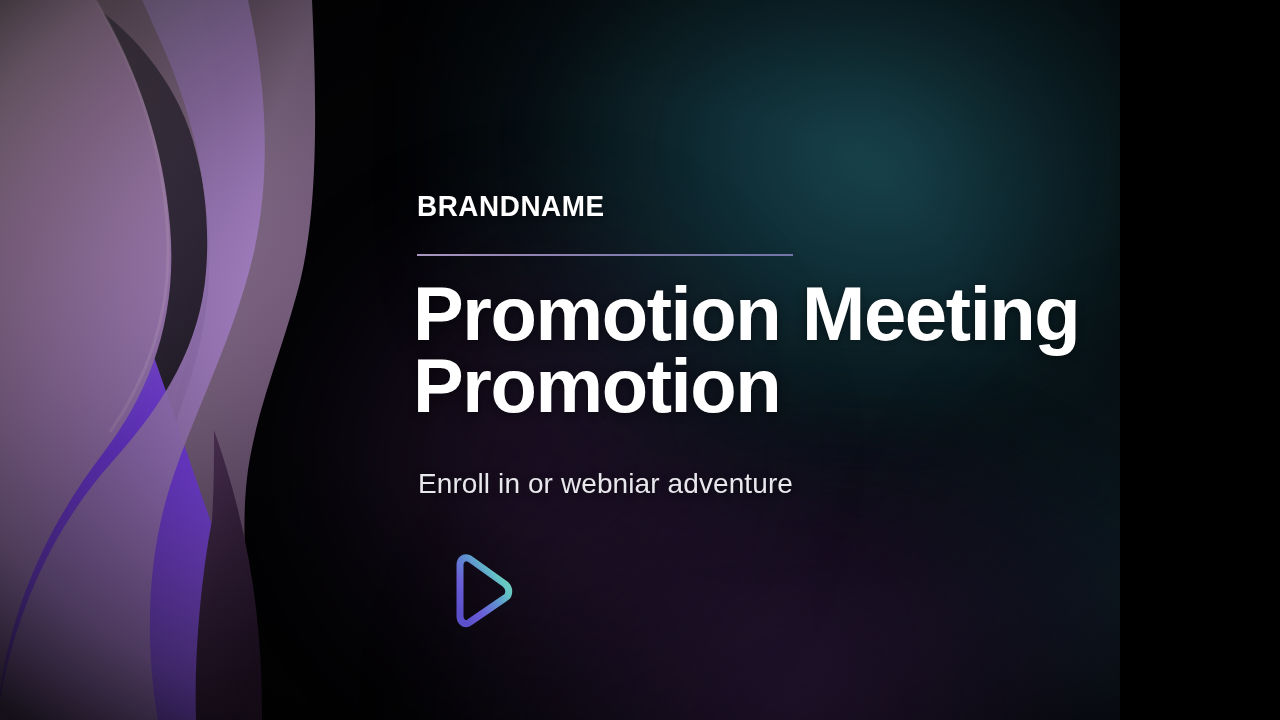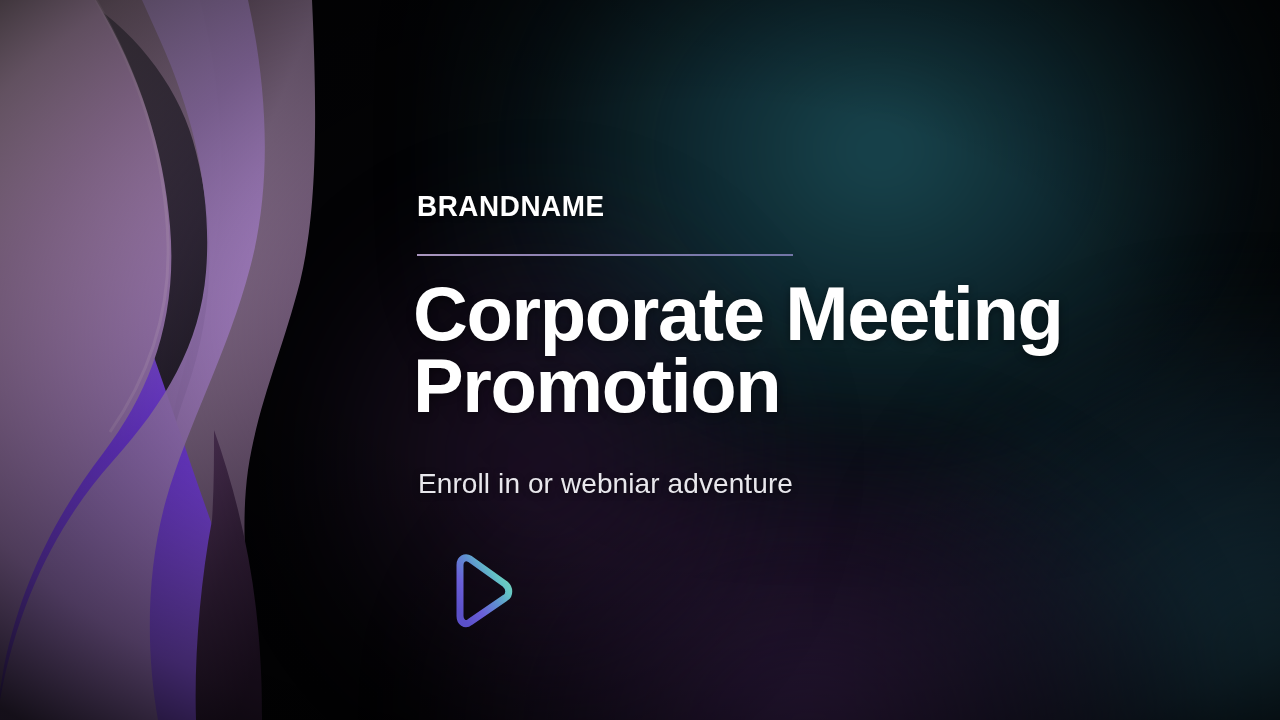--- a/index.html
+++ b/index.html
@@ -7,21 +7,21 @@
 
   html, body {
     width:1280px; height:720px;
     background:#000;
     overflow:hidden;
     font-family:"Liberation Sans", sans-serif;
   }
 
   .slide {
     position:relative;
-    width:1280px;
+    width:1120px;
     height:720px;
     overflow:hidden;
     background:#14532d;
   }
 
   
   .bg-base {
     position:absolute; inset:0;
     background:#030305;
   }
@@ -238,21 +238,21 @@
 
   <div class="vignette"></div>
 
   <div class="content">
 
     <div class="brandname">BRANDNAME</div>
 
     <div class="divider"></div>
 
     <h1 class="headline">
-      <span class="line">Corporate Meeting</span>
+      <span class="line">Promotion Meeting</span>
       <span class="line">Promotion</span>
     </h1>
 
     <div class="subtitle">Enroll in or webniar adventure</div>
 
     <div class="play-logo">
       <svg viewBox="0 0 88 84" xmlns="http://www.w3.org/2000/svg">
         <defs>
           <linearGradient id="gPlay" x1="0.08" y1="0.92" x2="0.95" y2="0.12">
             <stop offset="0%" stop-color="#5b50c9"></stop>

